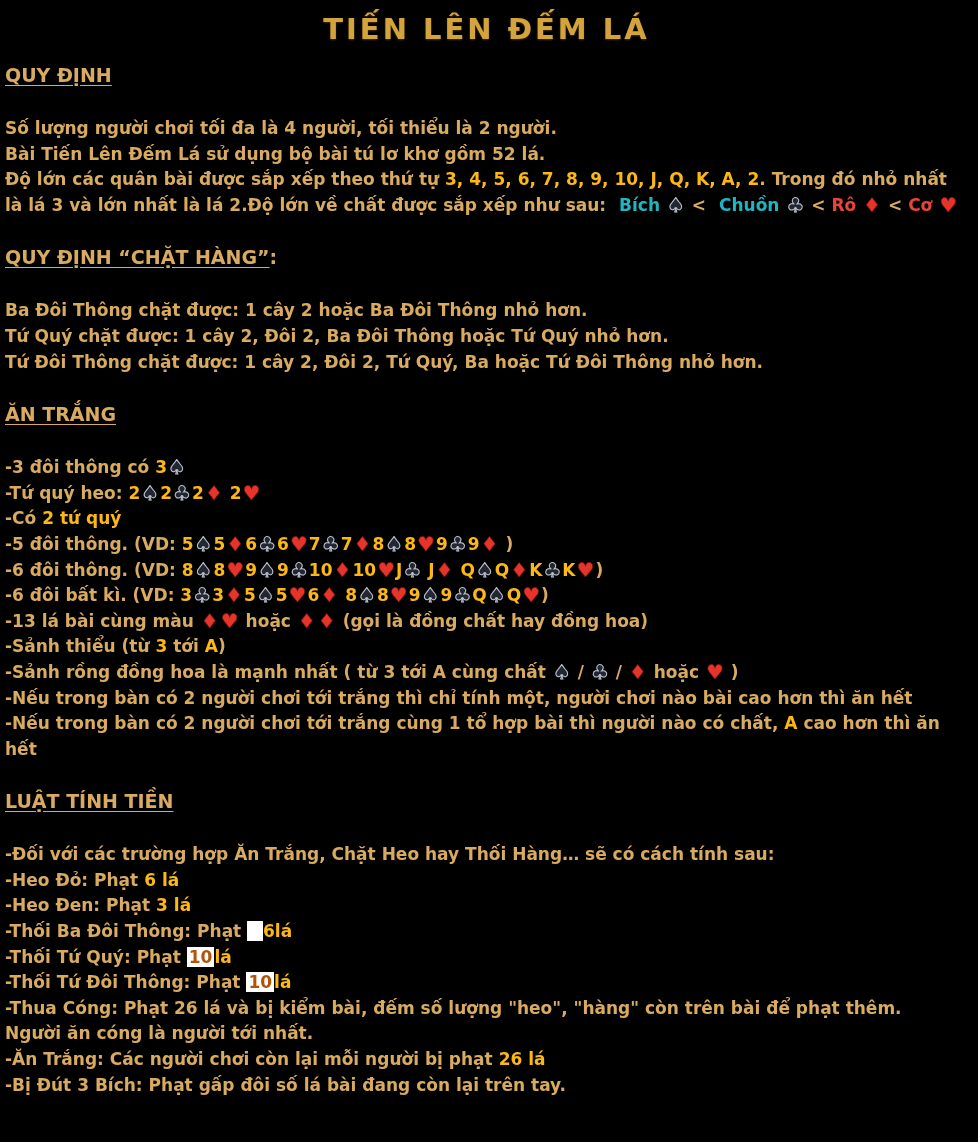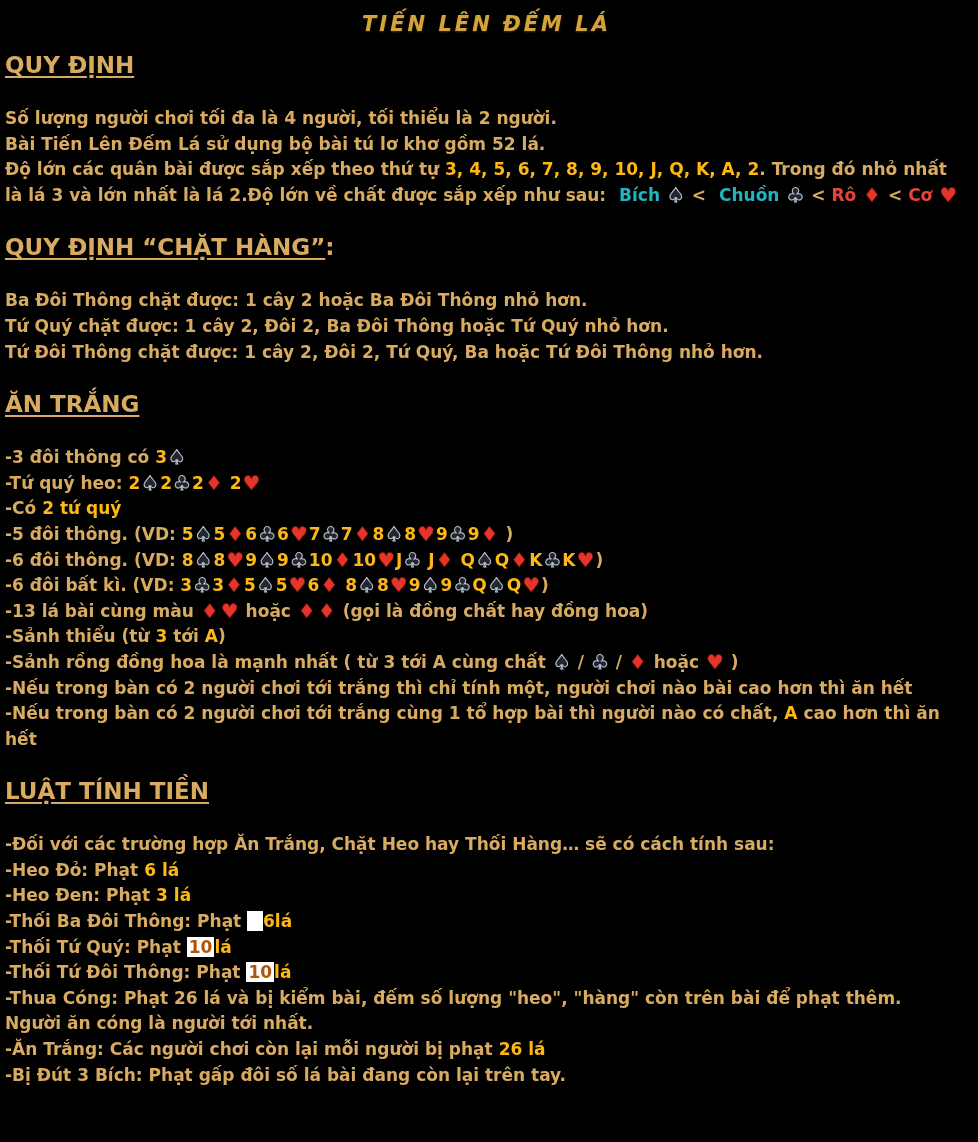--- a/index.html
+++ b/index.html
@@ -22,28 +22,27 @@
     background:var(--bg);
     font-family:"DejaVu Sans","Liberation Sans",sans-serif;
     font-weight:bold;
     color:var(--gold);
     overflow:hidden;
   }
   .page{padding:10px 10px 0 5px;}
   .title{
     margin:2px 0 16px;
     text-align:center;
-    font-size:21px;
+    font-size:29px;
     letter-spacing:3px;
     color:var(--title-gold);
     font-weight:bold;
     text-shadow:0 1px 2px rgba(90,60,0,.8);
-    font-style:italic;
   }
-  .heading{font-size:23px;margin:0;color:var(--gold);font-weight:bold;line-height:27px;}
+  .heading{font-size:19px;margin:0;color:var(--gold);font-weight:bold;line-height:27px;}
   .heading .heading-underline{text-decoration:underline;text-underline-offset:3px;}
   .sec{margin-bottom:26px;}
   .sec-lines{margin-top:27px;}
   .line{font-size:17px;line-height:25.6px;min-height:25.6px;}
   .seg-n{color:var(--gold);}
   .seg-y{color:var(--yellow);}
   .seg-c{color:var(--cyan);margin-left:7px;}
   .seg-r{color:var(--red);}
   .seg-hl{background:var(--hl-bg);color:var(--hl-text);white-space:pre;padding:0 2px;}
   .suit{

